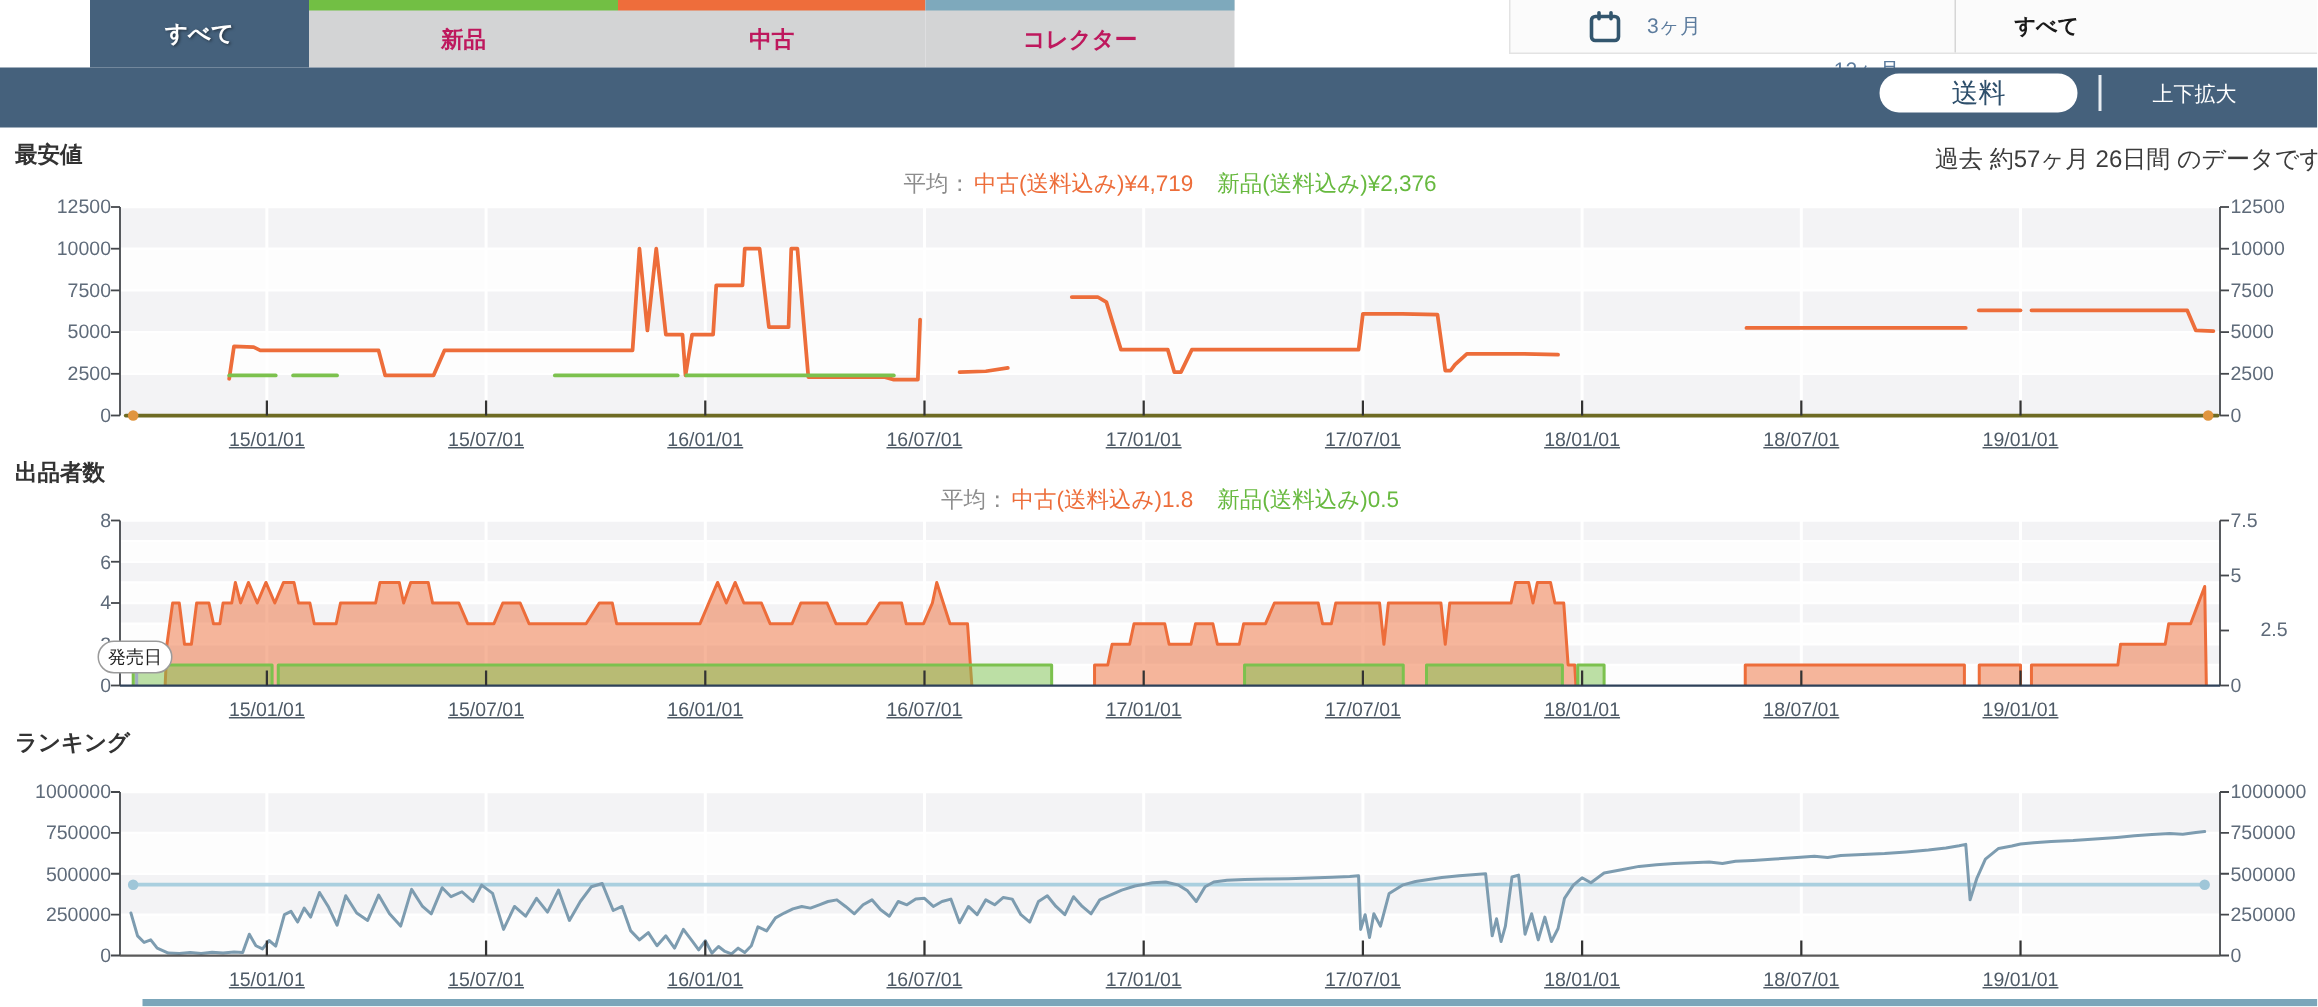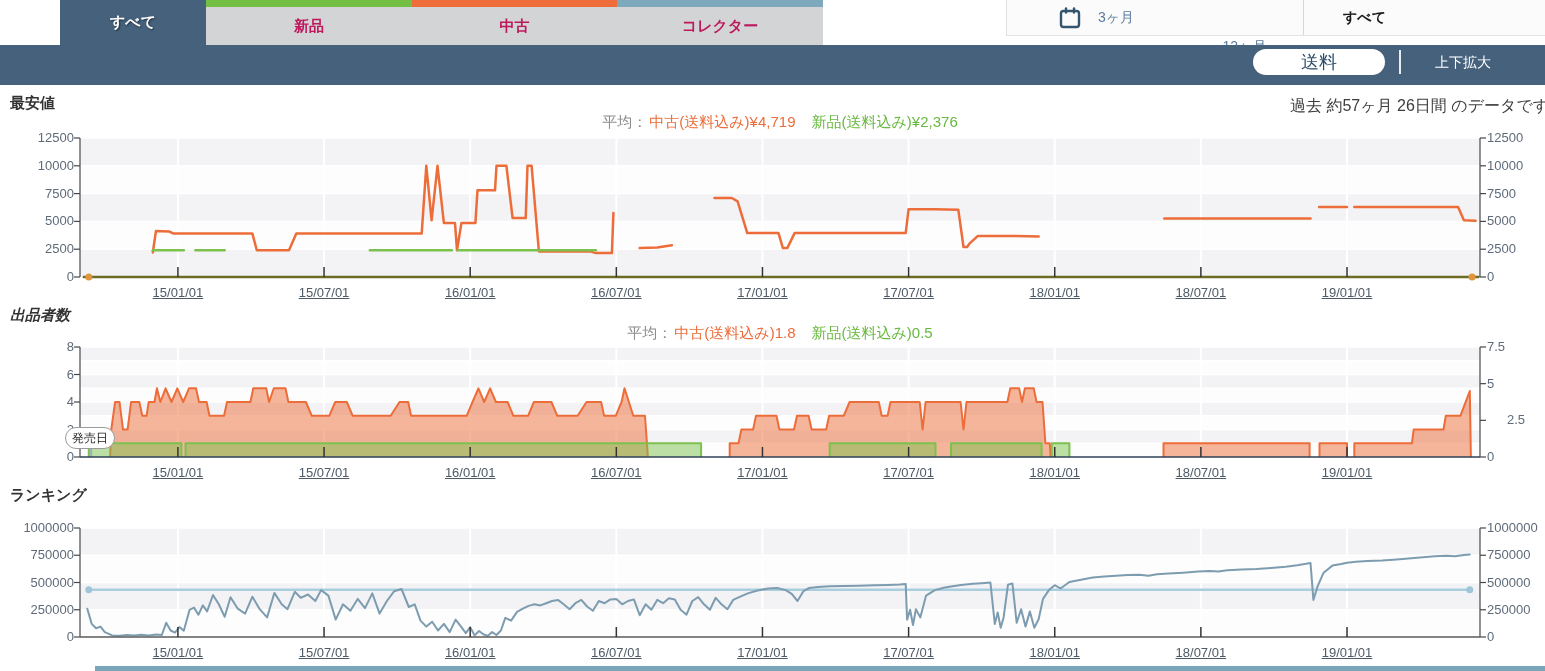--- a/index.html
+++ b/index.html
@@ -83,21 +83,21 @@
   <div class="vdiv"></div>
   <div class="expand">
     <span>上下拡大</span>
   </div>
 
   <div class="note">過去 約57ヶ月 26日間 のデータです</div>
 
   <div class="ctitle" style="top:94px;">最安値</div>
   <div class="avgline" style="top:113px;"><span>平均：</span><span class="avg-used">中古(送料込み)¥4,719</span><span class="avg-new">新品(送料込み)¥2,376</span></div>
 
-  <div class="ctitle" style="top:306px;font-style:italic;">出品者数</div>
+  <div class="ctitle" style="top:306px;">出品者数</div>
   <div class="avgline" style="top:324px;"><span>平均：</span><span class="avg-used">中古(送料込み)1.8</span><span class="avg-new">新品(送料込み)0.5</span></div>
 
   <div class="ctitle" style="top:486px;">ランキング</div>
 
   <svg id="chartsvg" width="1545" height="671">
       <rect x="80" y="138" width="1400" height="27.80000000000001" fill="#f3f3f5"></rect>
       <rect x="80" y="165.8" width="1400" height="27.80000000000001" fill="#fdfdfd"></rect>
       <rect x="80" y="193.60000000000002" width="1400" height="27.799999999999983" fill="#f3f3f5"></rect>
       <rect x="80" y="221.4" width="1400" height="27.799999999999983" fill="#fdfdfd"></rect>
       <rect x="80" y="249.2" width="1400" height="27.80000000000001" fill="#f3f3f5"></rect>

